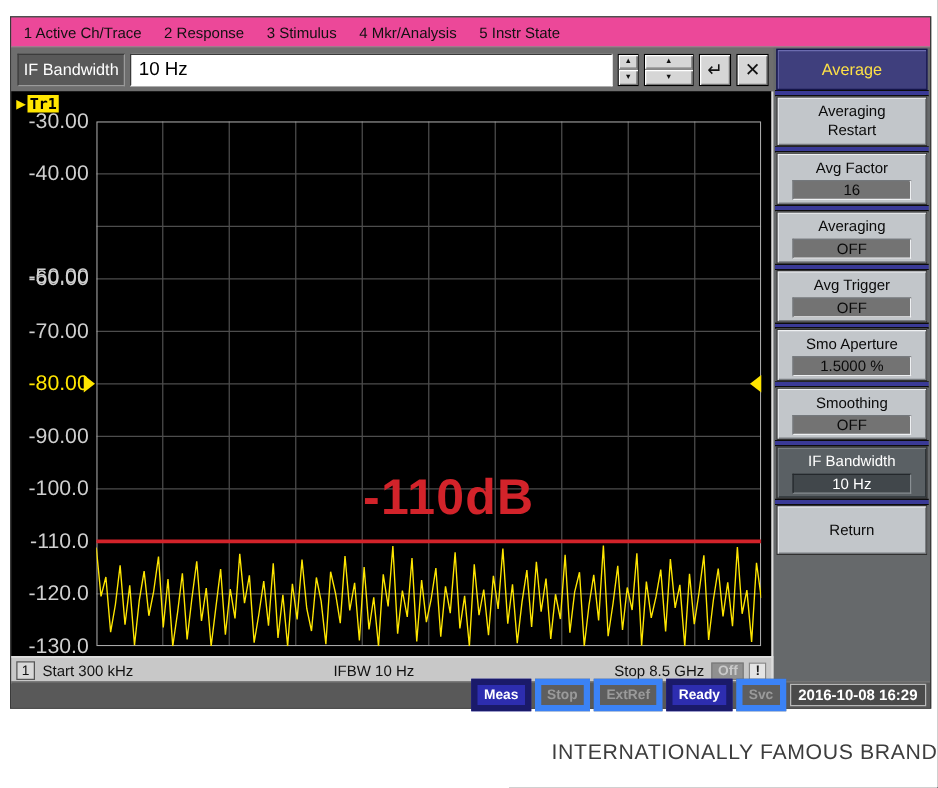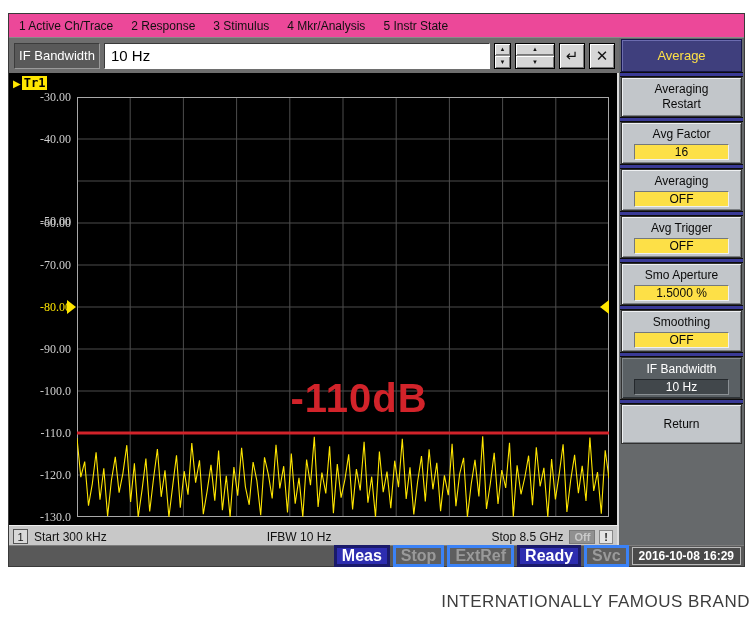--- a/index.html
+++ b/index.html
@@ -22,21 +22,21 @@
   .spin-half:last-child { border-bottom:none; }
   .spin-narrow { width:17px; }
   .spin-wide { width:40px; }
   .tb-btn { width:26px; height:26px; background:#d6d6d6; border:1px solid #000; box-shadow:inset 1px 1px 0 #fff, inset -1px -1px 0 #777; display:flex; align-items:center; justify-content:center; font-size:15px; color:#111; font-family:"DejaVu Sans", sans-serif; cursor:default; }
 
   
   .graph-window { position:absolute; left:0; top:59px; width:610px; height:452px; background:#000; border-right:2px solid #dcdcdc; }
   .trace-header { position:absolute; left:4px; top:2px; height:16px; display:flex; align-items:center; font-family:"DejaVu Sans Mono", monospace; font-size:12px; font-weight:bold; color:#ffe600; white-space:pre; }
   .trace-marker { color:#ffe600; font-family:"DejaVu Sans", sans-serif; font-size:10px; margin-right:1px; }
   .trace-id { background:#ffe600; color:#000; padding:0 2px; margin-right:6px; }
-  .ylabel { position:absolute; width:58px; text-align:right; font-family:Liberation Serif, serif; font-size:12px; color:#cfcfcf; line-height:16px; }
+  .ylabel { position:absolute; width:58px; text-align:right; font-family:Liberation Sans, sans-serif; font-size:17px; color:#cfcfcf; line-height:16px; }
   .ylabel.ref { color:#ffe600; }
   .plot-area { position:absolute; left:68px; top:24px; width:532px; height:420px; }
   .plot-area svg { display:block; width:100%; height:100%; }
   .ref-marker { position:absolute; width:0; height:0; }
   .ref-marker.left { left:58px; top:227px; border-top:7px solid transparent; border-bottom:7px solid transparent; border-left:9px solid #ffe600; }
   .ref-marker.right { left:591px; top:227px; border-top:7px solid transparent; border-bottom:7px solid transparent; border-right:9px solid #ffe600; }
   .annotation-text { position:absolute; left:220px; top:303px; width:260px; text-align:center; font-size:40px; font-weight:bold; color:#d2232a; letter-spacing:1px; font-family:"Liberation Sans", sans-serif; }
 
   
   .channel-bar { position:absolute; left:0; top:511px; width:610px; height:22px; background:#c8c8c8; border-top:1px solid #eee; border-right:2px solid #dcdcdc; display:flex; align-items:center; font-size:12px; color:#111; padding:0 4px; }
@@ -46,30 +46,30 @@
   .chan-stop { white-space:nowrap; margin-right:6px; }
   .off-badge { background:#909090; color:#c9c9c9; font-weight:bold; font-size:11px; padding:0 4px; border:1px solid #7a7a7a; margin-right:4px; }
   .alert-badge { background:#e4e4e4; color:#1a1a1a; font-weight:bold; font-size:11px; padding:0 4px; border:1px solid #888; }
 
   
   .sidebar { position:absolute; left:610px; top:24px; right:0; bottom:21px; background:#66696b; }
   .sk-title { margin:1px 2px 0 2px; height:33px; background:#3f3f7d; color:#fde047; font-size:13px; display:flex; align-items:center; justify-content:center; border:1px solid #15154a; box-shadow:inset 1px 1px 0 #6c6cb0; cursor:default; }
   .sk-sep { height:5px; margin:0 1px; background:linear-gradient(to bottom, #0c0c0c 0px, #0c0c0c 1px, #3a3a96 1px, #3a3a96 4px, #0c0c0c 4px, #0c0c0c 5px); }
   .sk-btn { margin:0 2px; background:#c2c6ca; border:1px solid #303030; box-shadow:inset 1px 1px 0 #eef0f2, inset -1px -1px 0 #7a7e82; display:flex; flex-direction:column; align-items:center; justify-content:center; padding:3px 4px; cursor:default; }
   .sk-line { font-size:12px; color:#0a0a0a; line-height:15px; white-space:nowrap; }
-  .sk-value { margin-top:2px; width:86%; height:16px; background:#fde047; border:1px solid #74787c; border-bottom-color:#eef0f2; border-right-color:#eef0f2; font-size:12px; color:#0a0a0a; display:flex; align-items:center; justify-content:center; white-space:nowrap; }
+  .sk-value { margin-top:2px; width:86%; height:16px; background:#737373; border:1px solid #74787c; border-bottom-color:#eef0f2; border-right-color:#eef0f2; font-size:12px; color:#0a0a0a; display:flex; align-items:center; justify-content:center; white-space:nowrap; }
   .sk-btn.selected { background:#5a6064; box-shadow:inset 1px 1px 0 #83898d, inset -1px -1px 0 #2e3438; }
   .sk-btn.selected .sk-line { color:#ffffff; }
   .sk-btn.selected .sk-value { background:#41474b; color:#ffffff; border-color:#24282c; border-bottom-color:#8a9094; border-right-color:#8a9094; }
   .sk-btn.tall { height:40px; }
   .sk-btn.std { height:42px; }
 
   
   .statusbar { position:absolute; left:0; bottom:0; right:0; height:21px; background:#595959; border-top:1px solid #7d7d7d; display:flex; align-items:center; justify-content:flex-end; padding-right:3px; gap:3px; }
-  .badge { font-size:16px; font-weight:bold; padding:0 5px; line-height:16px; border:3px solid #3b82f6; color:#9a9a9a; background:#5e5e5e; white-space:nowrap; }
+  .badge { font-size:11px; font-weight:bold; padding:0 5px; line-height:16px; border:5px solid #3b82f6; color:#9a9a9a; background:#5e5e5e; white-space:nowrap; }
   .badge.active { background:#2d2db0; color:#ffffff; border-color:#1a1a6a; }
   .clock { font-size:12px; font-weight:bold; color:#fff; background:#4a4a4a; border:1px solid #b8b8b8; padding:0 6px; line-height:16px; white-space:nowrap; }
 
   
   .caption { position:absolute; left:0; right:0; top:592px; text-align:right; font-size:17px; color:#3d3d3d; letter-spacing:0.5px;margin-left:42px; }
 </style>
 </head>
 <body>
 
 <div class="page">

